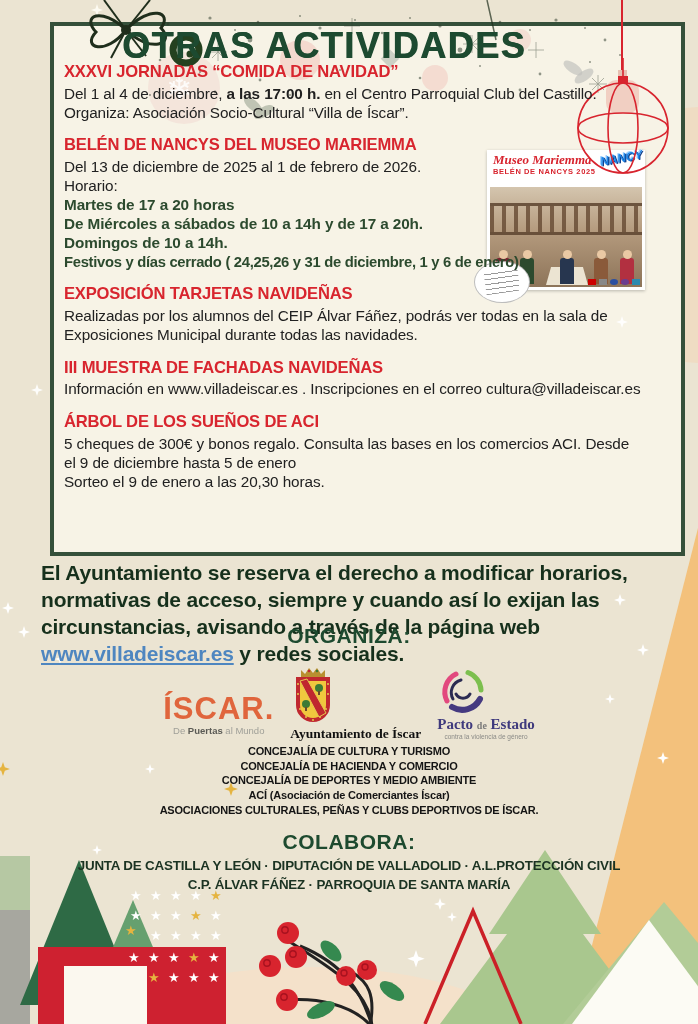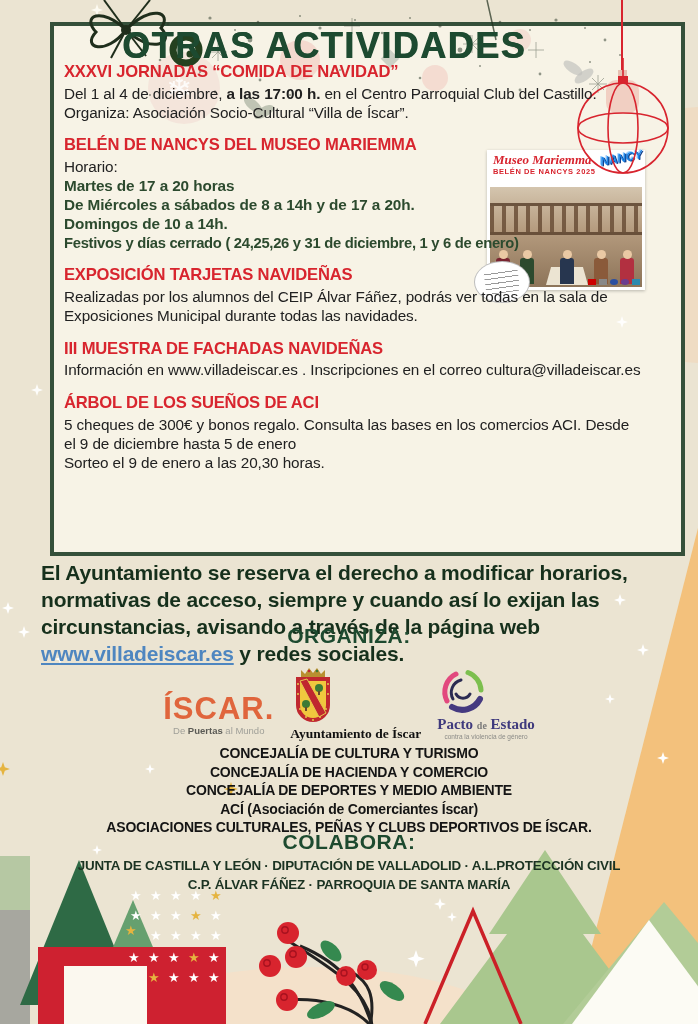--- a/index.html
+++ b/index.html
@@ -69,21 +69,21 @@
   .iscar-tag{font-size:9.5px;color:#a0a099;margin-top:1px;}
   .iscar-tag b{color:#5a5a55;}
   .ayto-logo{text-align:center;}
   .ayto-name{font-family:"Liberation Serif",serif;font-weight:bold;font-size:13.5px;color:#111;
         margin-top:2px;}
   .pacto-logo{text-align:center;padding-bottom:2px;}
   .pacto-name{font-family:"Liberation Serif",serif;font-weight:bold;font-size:15px;color:#3f3a7d;}
   .pacto-name .de{font-size:10px;color:#7a7a7a;}
   .pacto-sub{font-size:6.5px;color:#8a8a86;}
   .concejalias{position:absolute;left:0;top:744px;width:100%;text-align:center;z-index:4;
-        font-weight:bold;font-size:14px;line-height:1.33;color:#141414;letter-spacing:-0.2px;}
+        font-weight:bold;font-size:11px;line-height:1.33;color:#141414;letter-spacing:-0.2px;}
   .colabora-lines{position:absolute;left:0;top:856px;width:100%;text-align:center;z-index:4;
         font-weight:bold;font-size:13.4px;line-height:1.45;color:#1b3322;letter-spacing:-0.2px;}
 </style>
 </head>
 <body>
 
 <div class="page">
 
   <svg class="deco-bottom" width="698" height="1024" viewBox="0 0 698 1024">
     <circle cx="702" cy="235" r="128" fill="#efdcc3"></circle>
@@ -220,23 +220,24 @@
   <div class="title">OTRAS ACTIVIDADES</div>
 
   <div class="content">
     <div class="sec">
       <h2>XXXVI JORNADAS “COMIDA DE NAVIDAD”</h2>
       <p><span>Del 1 al 4 de diciembre, </span><b>a las 17:00 h.</b><span> en el Centro Parroquial Club del Castillo. Organiza: Asociación Socio-Cultural “Villa de Íscar”.</span></p>
     </div>
 
     <div class="sec">
       <h2>BELÉN DE NANCYS DEL MUSEO MARIEMMA</h2>
+      <div class="narrow">Del 13 de diciembre de 2025 al 1 de febrero de 2026.</div>
       <div class="narrow">Horario:</div>
       <div class="green-line narrow">Martes de 17 a 20 horas</div>
-      <div class="green-line narrow">De Miércoles a sábados de 8 a 14h y de 17 a 20h.</div>
+      <div class="green-line narrow">De Miércoles a sábados de 10 a 14h y de 17 a 20h.</div>
       <div class="green-line narrow">Domingos de 10 a 14h.</div>
       <div class="green-line wide-line">Festivos y días cerrado ( 24,25,26 y 31 de diciembre, 1 y 6 de enero)</div>
     </div>
 
     <div class="sec">
       <h2>EXPOSICIÓN TARJETAS NAVIDEÑAS</h2>
       <p>Realizadas por los alumnos del CEIP Álvar Fáñez, podrás ver todas en la sala de Exposiciones Municipal durante todas las navidades.</p>
     </div>
 
     <div class="sec">

